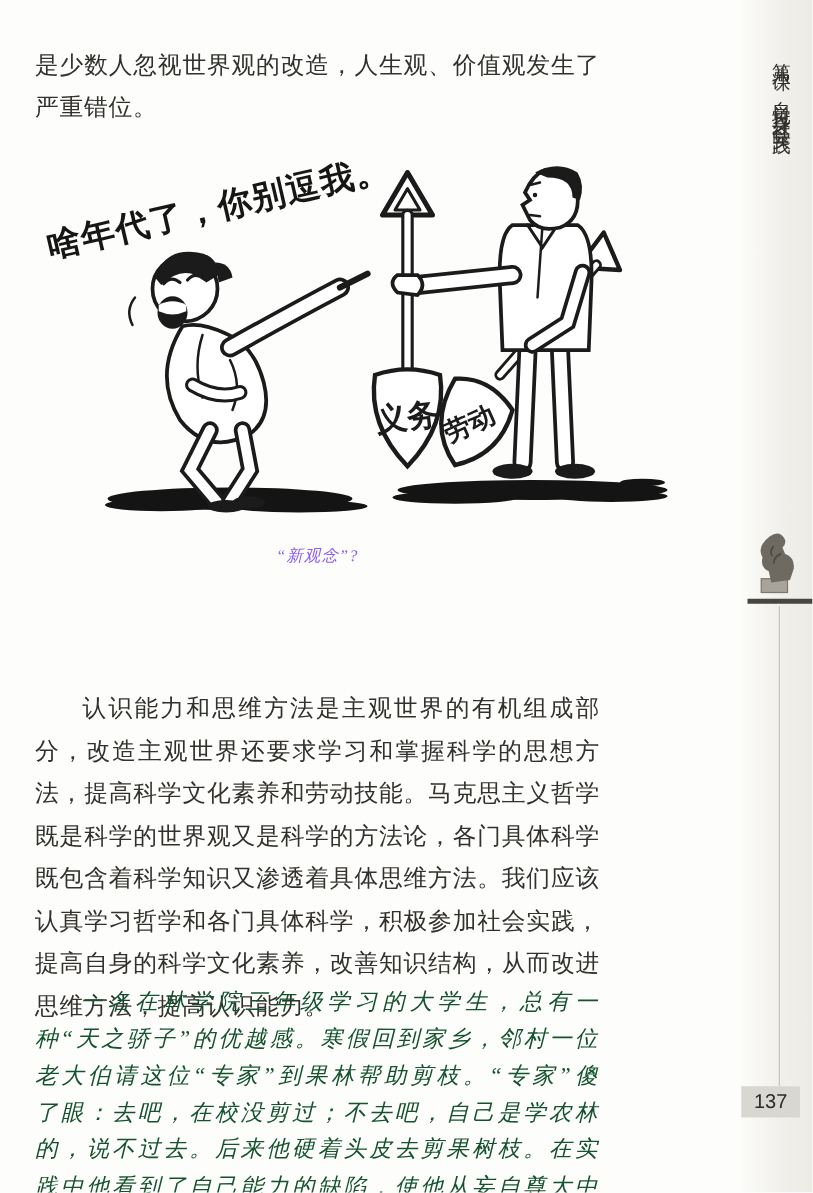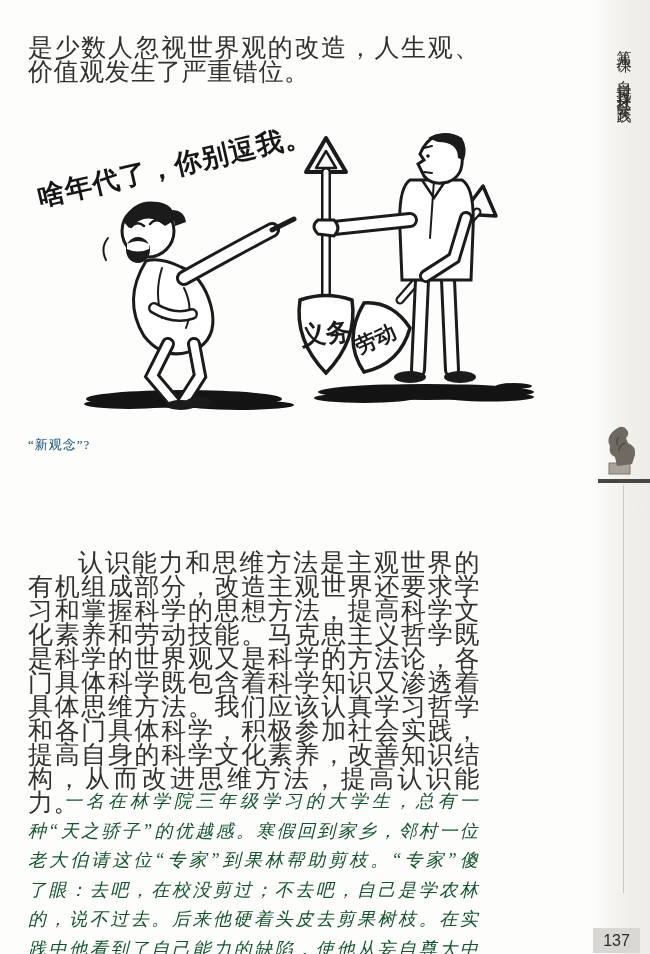--- a/index.html
+++ b/index.html
@@ -12,58 +12,58 @@
     overflow:hidden;
   }
   .page { position:absolute; inset:0; }
   
   .scan-strip {
     position:absolute; top:0; right:0; width:60px; height:100%;
     background:linear-gradient(to right, rgba(150,142,120,0) 0%, rgba(150,142,120,0.12) 60%, rgba(150,142,120,0.16) 100%);
   }
   .para {
     position:absolute; left:28px; width:452px;
-    font-size:25px; line-height:24px; letter-spacing:0.6px;
+    font-size:19px; line-height:34px; letter-spacing:0.6px;
     text-align:justify; color:#33312d;
   }
   .para.indent { text-indent:2em;margin-top:40px; }
   .para.kai {
     font-style:italic;
     font-size:18px; letter-spacing:2.2px; line-height:29.5px;
     color:#14532d;
   }
   .figure {
     position:absolute; left:30px; top:118px; width:508px; height:318px;
   }
   .figure svg { width:100%; height:100%; display:block; }
   .caption {
     position:absolute; left:28px; top:436px; width:452px;
-    
-    font-size:13px; letter-spacing:1px; color:#0c4a6e;
+    text-align:center; font-style:italic;
+    font-size:13px; letter-spacing:1px; color:#8b5cf6;
   }
   .sidebar-title {
     position:absolute; top:38px; right:17px;
     writing-mode:vertical-rl; text-orientation:upright;
     font-size:15px; letter-spacing:4px; color:#2f2d2a;
     font-family:"Liberation Serif","DejaVu Serif",serif;
   }
   .sidebar-title .part2 { margin-top:18px; }
   .thinker {
     position:absolute; top:423px; right:11px; width:42px; height:55px;
   }
   .divider-bar {
     position:absolute; top:479px; right:0; width:52px; height:4px;
     background:#474641;
   }
   .margin-rule {
     position:absolute; top:485px; right:26px; width:1px; height:408px;
     background:#ccc8bf;
   }
   .page-number {
-    position:absolute; top:928px; right:10px;
+    position:absolute; top:869px; right:10px;
     width:47px; height:25px;
     background:#d9d7d1;
     display:flex; align-items:center; justify-content:center;
     font-family:"Liberation Sans","DejaVu Sans",sans-serif;
     font-size:16px; color:#2b2b2b;
   }
   .t-intro { top:36px; }
   .t-para1 { top:511px; }
   .t-para2 { top:747px; }
 </style>

